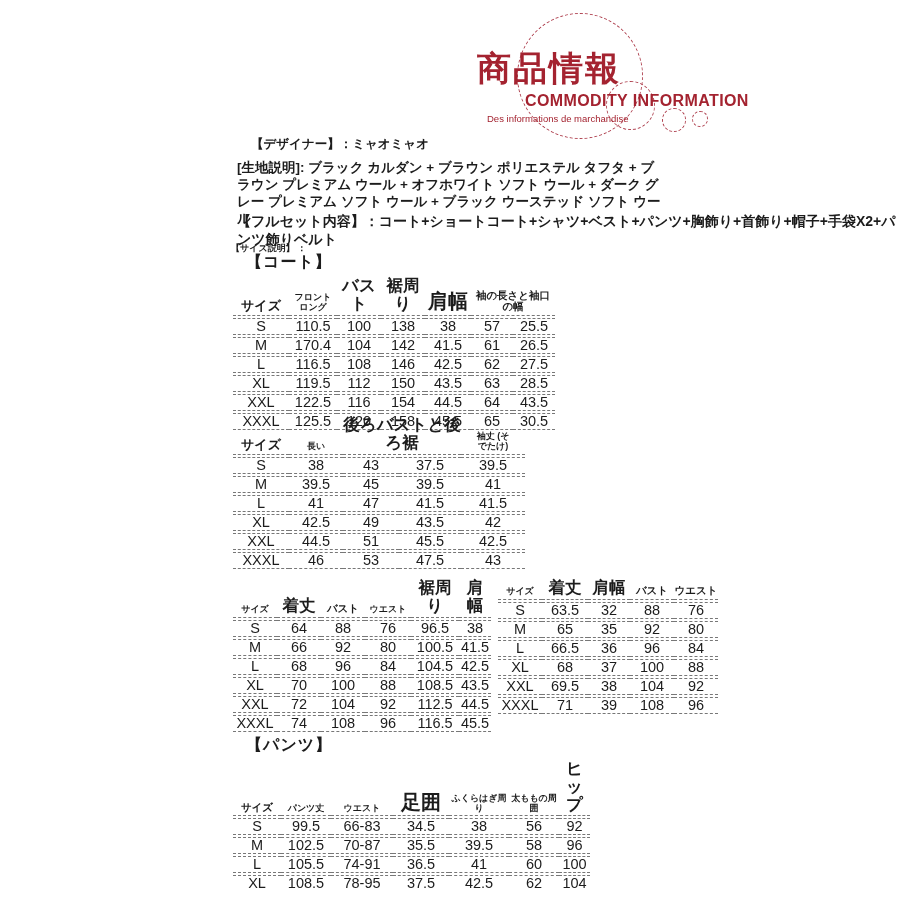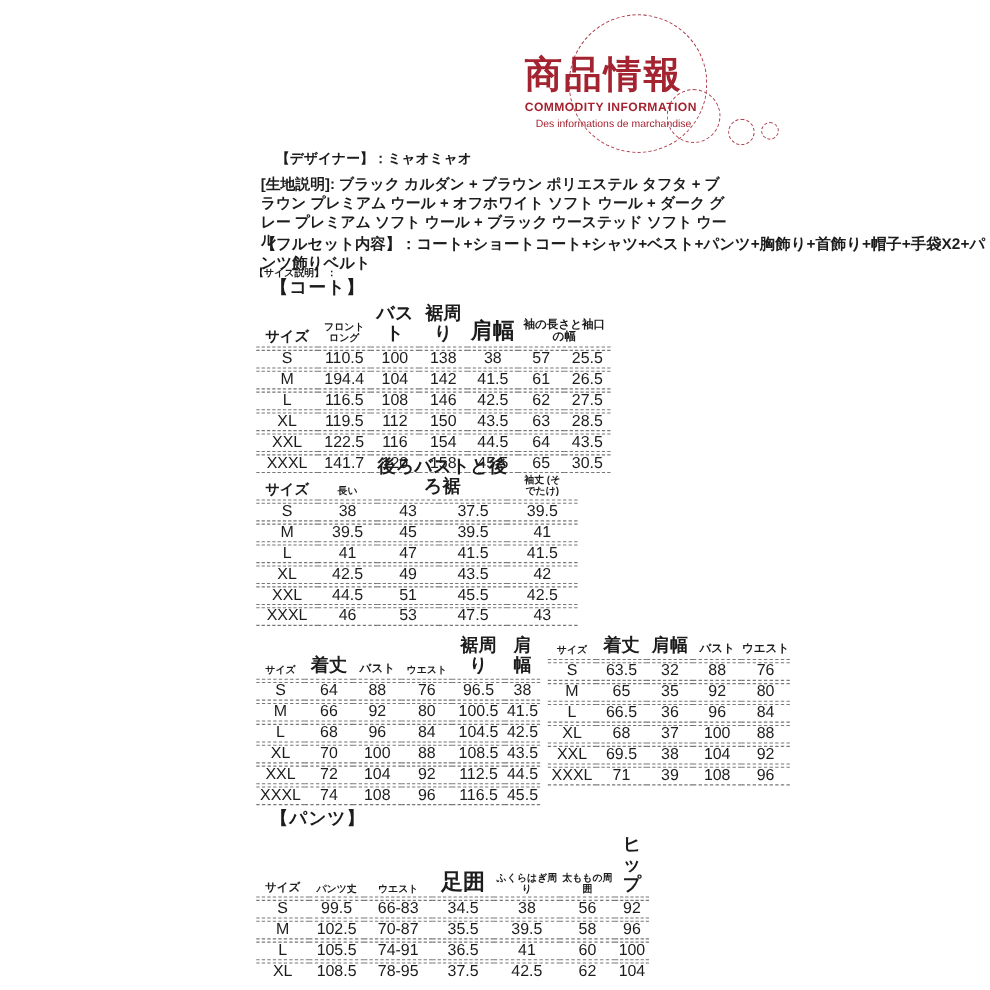--- a/index.html
+++ b/index.html
@@ -13,21 +13,21 @@
 
   
   .circle { position:absolute; border:1.5px dashed #b04452; border-radius:50%; }
   .c1 { left:517px; top:13px;  width:126px; height:126px; }
   .c2 { left:606px; top:81px;  width:49px;  height:49px;  }
   .c3 { left:662px; top:108px; width:24px;  height:24px;  }
   .c4 { left:692px; top:111px; width:16px;  height:16px;  }
 
   .hdr { position:absolute; left:477px; top:50px; color:#a42330; }
   .hdr-title { font-size:34px; font-weight:bold; letter-spacing:2px; line-height:1.1; }
-  .hdr-sub1  { font-size:11px; font-weight:bold; letter-spacing:0.4px; margin-top:5px; }
+  .hdr-sub1  { font-size:16px; font-weight:bold; letter-spacing:0.4px; margin-top:5px;margin-left:48px; }
   .hdr-sub2  { font-size:9.5px; margin-top:3px; margin-left:10px; }
 
   
   .designer { position:absolute; left:251px; top:136px; font-size:12.5px; font-weight:bold; }
   .fabric   { position:absolute; left:237px; top:159px; width:428px;
               font-size:13.5px; font-weight:bold; line-height:17px; }
   .fullset  { position:absolute; left:237px; top:213px; font-size:14px; font-weight:bold; }
   .sizenote { position:absolute; left:231px; top:242px; font-size:9px; font-weight:bold; }
 
   
@@ -116,21 +116,21 @@
             <td>S</td>
             <td>110.5</td>
             <td>100</td>
             <td>138</td>
             <td>38</td>
             <td>57</td>
             <td>25.5</td>
           </tr>
           <tr>
             <td>M</td>
-            <td>194.4</td>
+            <td>170.4</td>
             <td>104</td>
             <td>142</td>
             <td>41.5</td>
             <td>61</td>
             <td>26.5</td>
           </tr>
           <tr>
             <td>L</td>
             <td>116.5</td>
             <td>108</td>
@@ -152,21 +152,21 @@
             <td>XXL</td>
             <td>122.5</td>
             <td>116</td>
             <td>154</td>
             <td>44.5</td>
             <td>64</td>
             <td>43.5</td>
           </tr>
           <tr>
             <td>XXXL</td>
-            <td>141.7</td>
+            <td>125.5</td>
             <td>120</td>
             <td>158</td>
             <td>45.5</td>
             <td>65</td>
             <td>30.5</td>
           </tr>
         </tbody>
     </table>
   </section>
 

